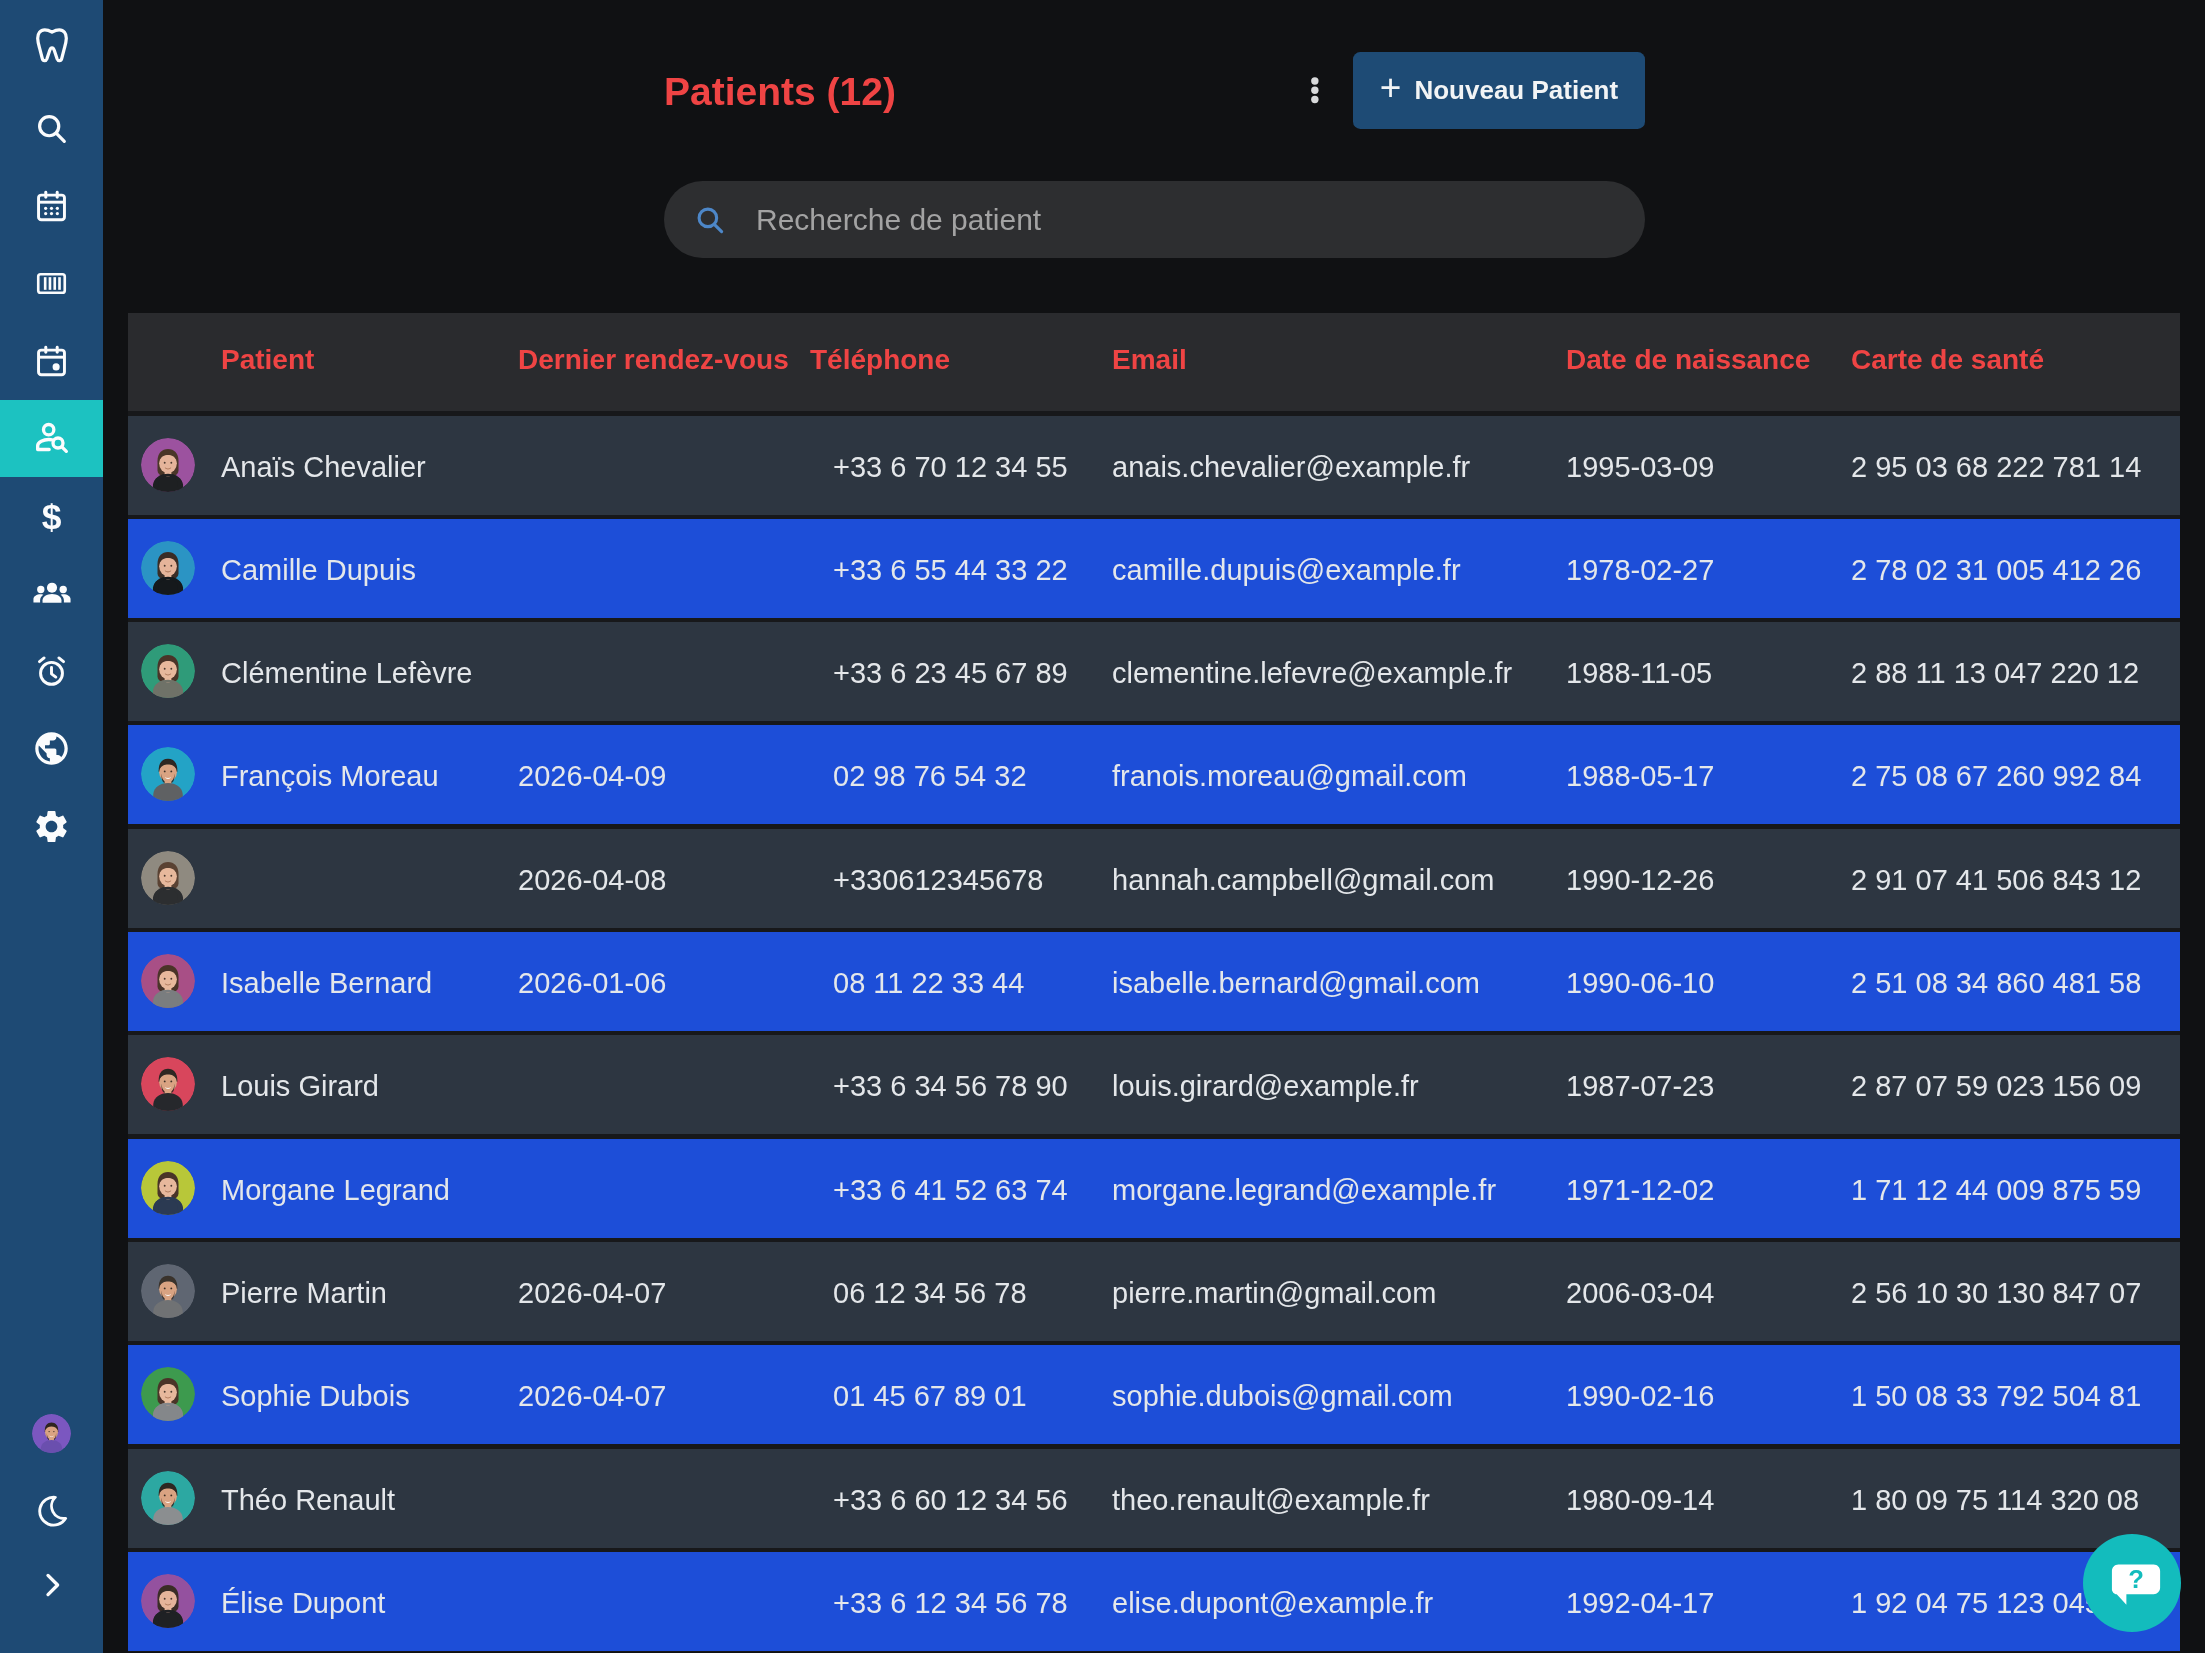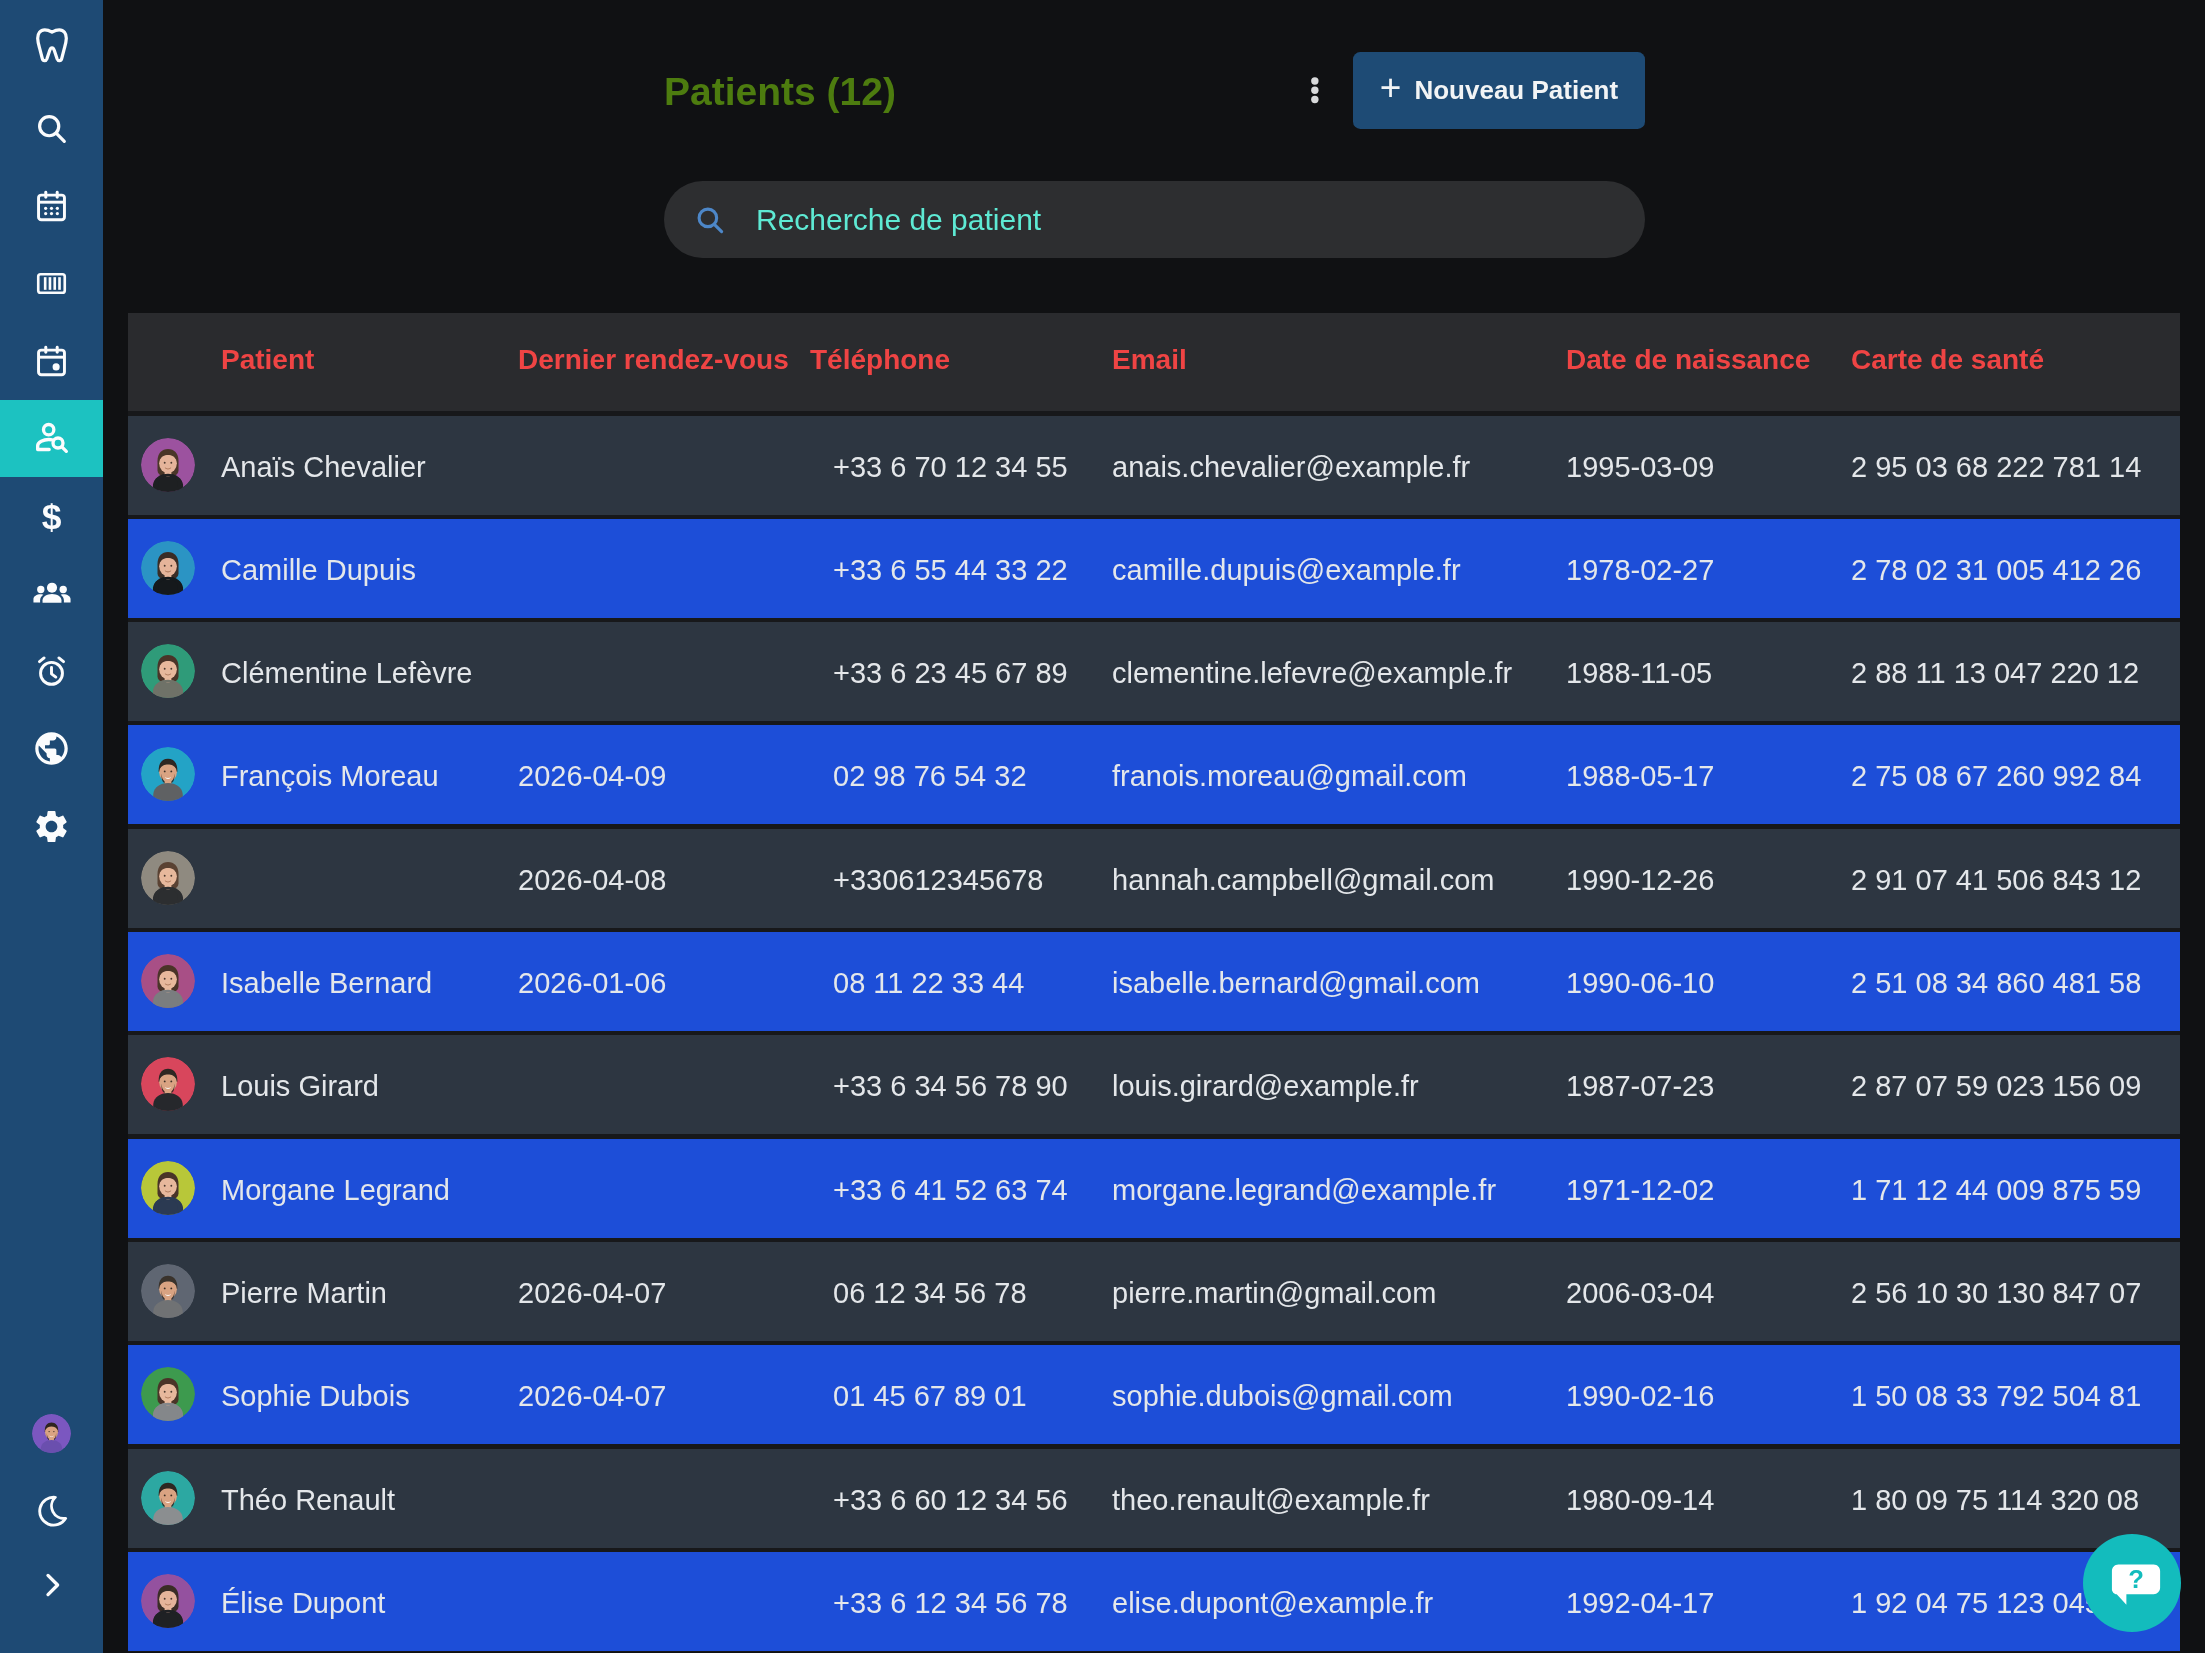--- a/index.html
+++ b/index.html
@@ -2,28 +2,28 @@
 <html style="font-size:13px"><head>
 <meta charset="utf-8">
 <style>
   * { margin:0; padding:0; box-sizing:border-box; }
   html,body { width:2205px; height:1653px; overflow:hidden; background:#101113; font-family:"Liberation Sans", sans-serif; }
   .abs { position:absolute; }
   #sidebar { position:absolute; left:0; top:0; width:103px; height:1653px; background:#1e4a74; }
   .sitem { position:absolute; left:0; width:103px; height:77px; display:flex; align-items:center; justify-content:center; }
   .sitem svg { display:block; }
   #active-item { background:#1cc2c1; }
-  #title { position:absolute; left:664px; top:70px; font-size:39px; font-weight:bold; color:#4d7c0f; }
+  #title { position:absolute; left:664px; top:70px; font-size:39px; font-weight:bold; color:#ef4444; }
   #kebab { position:absolute; left:1310px; top:77px; }
   #newbtn { position:absolute; left:1353px; top:52px; width:292px; height:77px; background:#1e4b75; border-radius:7.3px;
             display:flex; align-items:center; justify-content:center; color:#f2f4f5; font-size:26px; font-weight:bold; }
   #newbtn .plus { font-weight:400; font-size:37px; margin-right:13px; position:relative; top:-2.4px; }
   #searchbar { position:absolute; left:664px; top:181px; width:981px; height:77px; background:#2d2e30; border-radius:39px; }
   #searchbar .icon { position:absolute; left:29px; top:22px; }
-  #searchbar .ph { position:absolute; left:92px; top:0; height:77px; display:flex; align-items:center; font-size:30px; color:#5eead4; }
+  #searchbar .ph { position:absolute; left:92px; top:0; height:77px; display:flex; align-items:center; font-size:30px; color:#a3a3a3; }
   #table { position:absolute; left:128px; top:313px; width:2052px; height:1340px; }
   #rowsbg { position:absolute; left:0; top:98px; width:2052px; height:1241px; background:#17181a; }
   #thead { position:absolute; left:0; top:0; width:2052px; height:98px; background:#2a2b2e; }
   .hcell { position:absolute; top:-2.4px; height:98px; display:flex; align-items:center; font-size:28px; font-weight:bold; color:#ef4444; }
   .row { position:absolute; left:0; width:2052px; height:99px; }
   .row.odd { background:#2d3641; }
   .row.even { background:#1d4ed8; }
   .cell { position:absolute; top:2.4px; height:99px; display:flex; align-items:center; font-size:29px; color:#e4e7ea; }
   .avatar { position:absolute; left:13px; top:22px; width:54px; height:54px; }
   #fab { position:absolute; left:2083px; top:1534px; width:98px; height:98px; }

